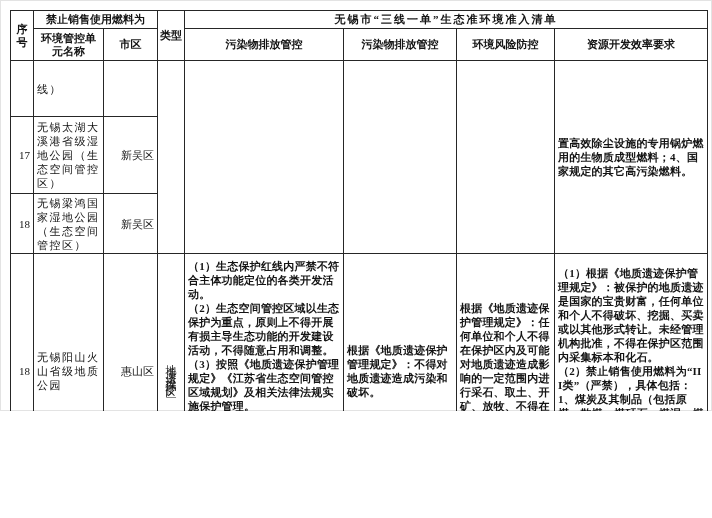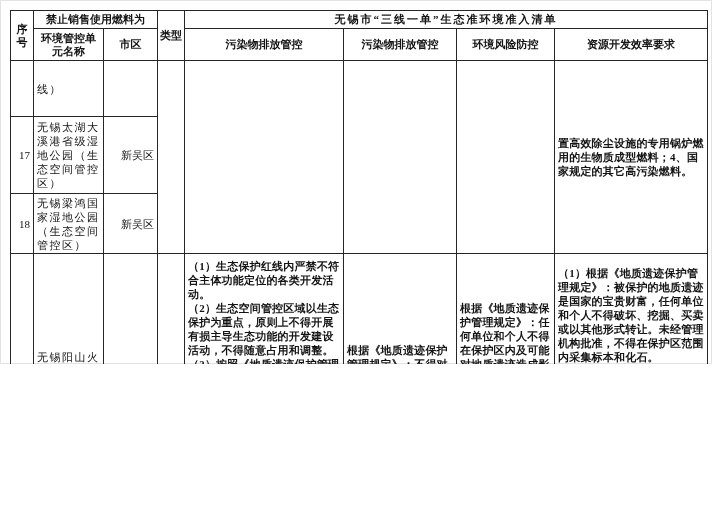--- a/index.html
+++ b/index.html
@@ -1,17 +1,17 @@
 <!DOCTYPE html>
 <html><head>
 <meta charset="utf-8">
 <style>
   html,body{margin:0;padding:0;background:#fff;}
   .page{
-    position:relative;width:712px;height:364px;background:#ffffff;
+    position:relative;width:712px;height:411px;background:#ffffff;
     font-family:"Liberation Serif","DejaVu Serif",serif;color:#141414;
     box-shadow:inset 0 0 0 1px #e3e3e3;overflow:hidden;
   }
   table.doc{
     position:absolute;left:10px;top:10px;width:697px;
     border-collapse:collapse;table-layout:fixed;
   }
   .doc td,.doc th{
     border:1px solid #262626;
     font-size:11px;line-height:14px;

